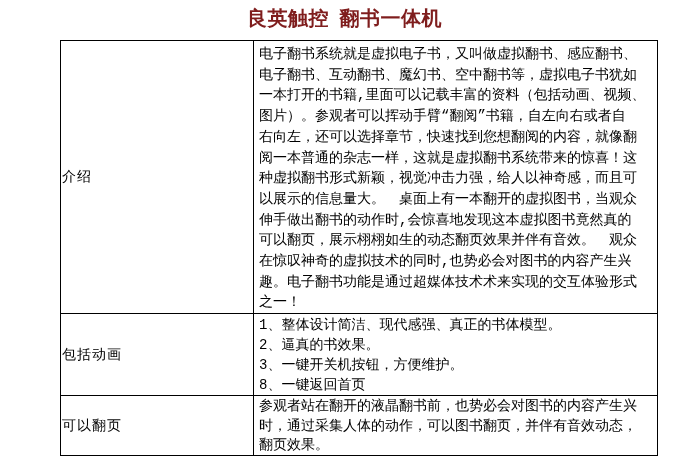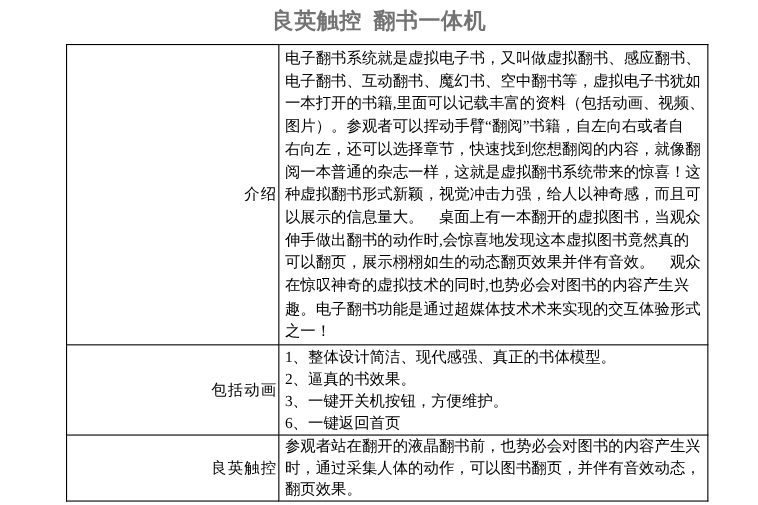--- a/index.html
+++ b/index.html
@@ -17,49 +17,50 @@
     overflow: hidden;
   }
   .doc-title {
     position: absolute;
     top: 5px;
     left: 0;
     width: 689px;
     text-align: center;
     font-size: 20px;
     font-weight: bold;
-    color: #737373;
+    color: #7f1d1d;
     white-space: pre;
     letter-spacing: 0.5px;
   }
   table.spec-table {
     position: absolute;
     left: 60px;
     top: 40px;
     border-collapse: collapse;
     table-layout: fixed;
   }
   table.spec-table td {
     border: 1px solid #000000;
     font-size: 14px;
     color: #000000;
     overflow: hidden;
   }
   td.label-cell {
     width: 190px;
-    text-align: right;
+    text-align: left;
     vertical-align: middle;
     letter-spacing: 1px;
   }
   td.content-cell {
     width: 384px;
     vertical-align: top;
-    padding: 3px 0 0 5px;
+    padding: 3px 12px 0 5px;
     white-space: pre;
     letter-spacing: 0;
+    font-family: Liberation Mono, monospace;
   }
   tr.row-intro     { height: 272px; }
   tr.row-intro     td.content-cell { line-height: 20.7px; }
   tr.row-features  { height: 81px; }
   tr.row-features  td.content-cell { line-height: 19.8px; padding-top: 2px; }
   tr.row-operation { height: 59px; }
   tr.row-operation td.content-cell { line-height: 19.2px; padding-top: 1px; }
 </style>
 </head>
 <body>
@@ -84,24 +85,24 @@
 可以翻页，展示栩栩如生的动态翻页效果并伴有音效。　观众
 在惊叹神奇的虚拟技术的同时,也势必会对图书的内容产生兴
 趣。电子翻书功能是通过超媒体技术术来实现的交互体验形式
 之一！</td>
       </tr>
       <tr class="row-features">
         <td class="label-cell">包括动画</td>
         <td class="content-cell">1、整体设计简洁、现代感强、真正的书体模型。
 2、逼真的书效果。
 3、一键开关机按钮，方便维护。
-6、一键返回首页</td>
+8、一键返回首页</td>
       </tr>
       <tr class="row-operation">
-        <td class="label-cell">良英触控</td>
+        <td class="label-cell">可以翻页</td>
         <td class="content-cell">参观者站在翻开的液晶翻书前，也势必会对图书的内容产生兴
 时，通过采集人体的动作，可以图书翻页，并伴有音效动态，
 翻页效果。</td>
       </tr>
     </tbody>
   </table>
 
 </div>
 
 </body></html>

